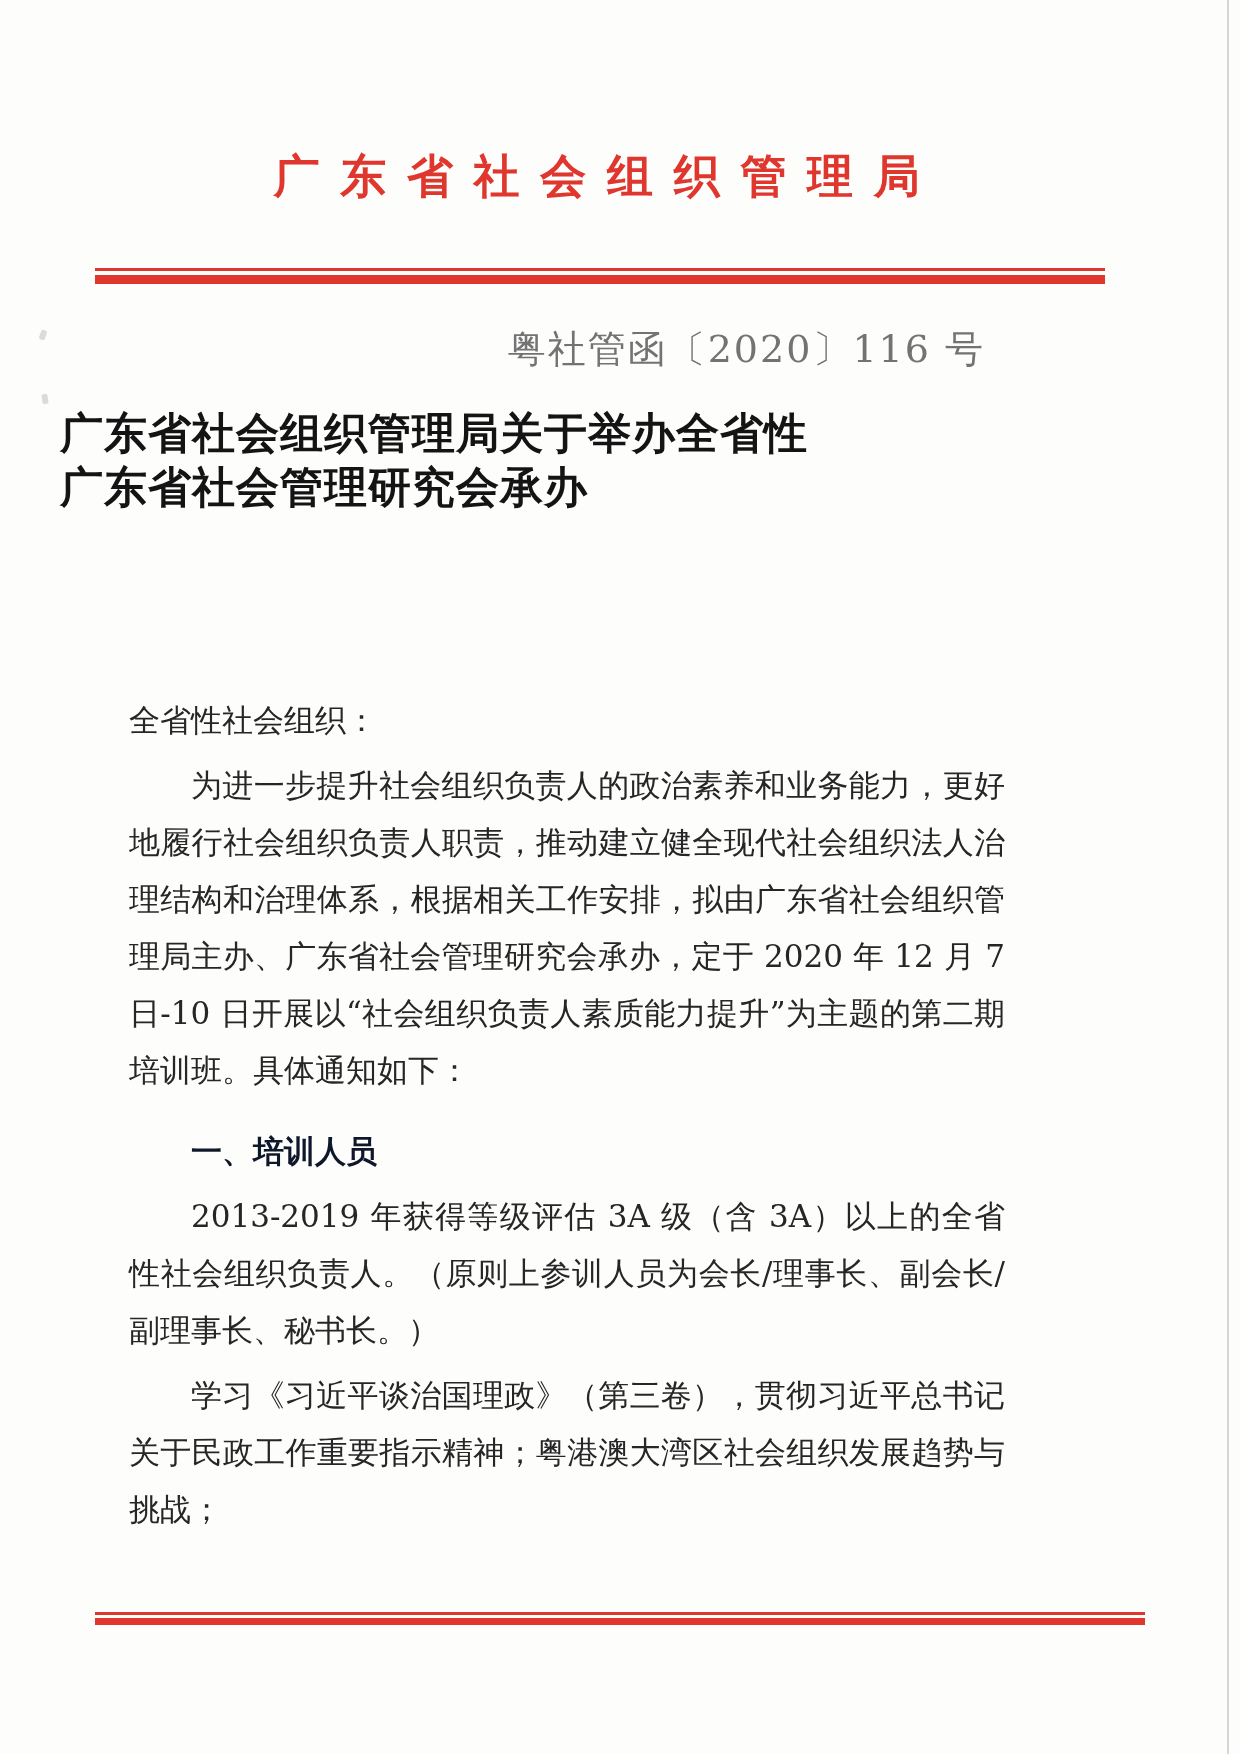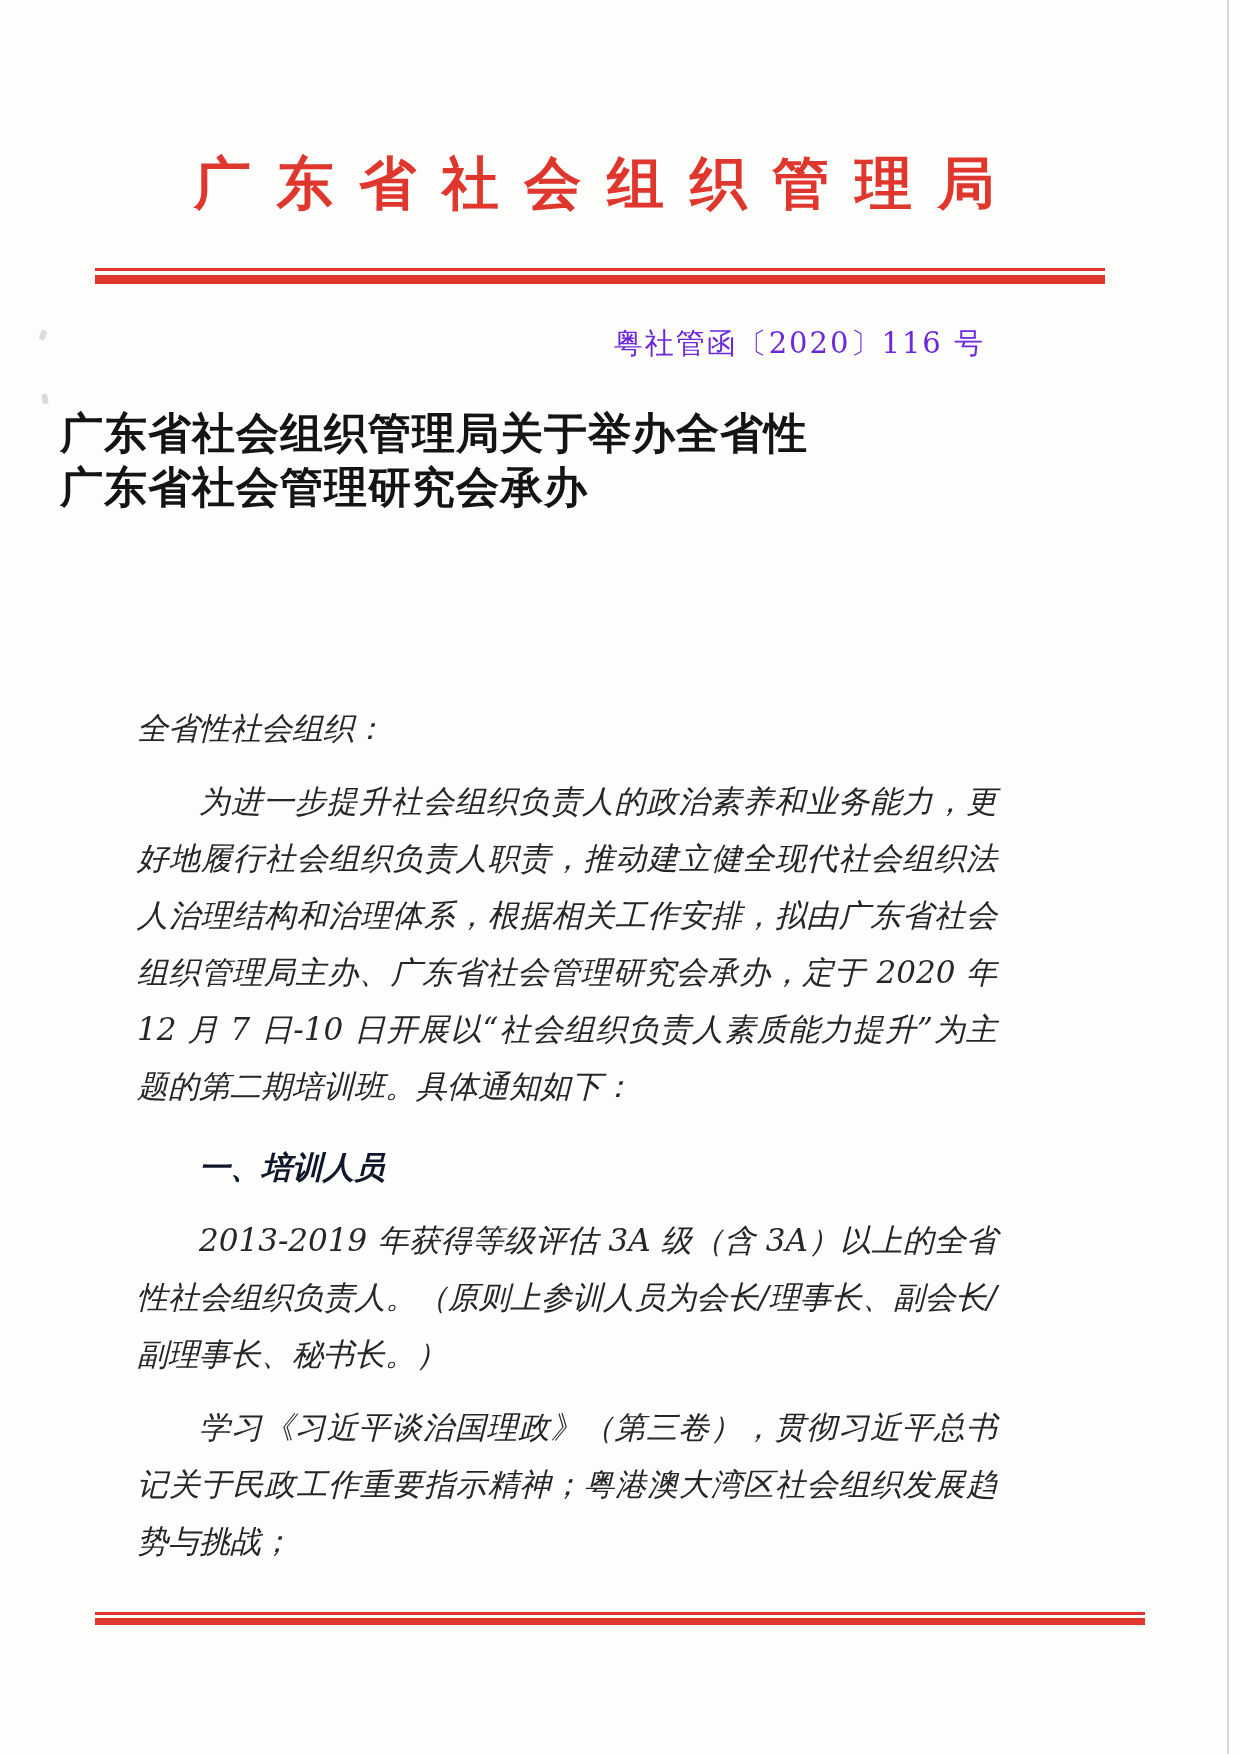--- a/index.html
+++ b/index.html
@@ -9,57 +9,57 @@
     margin:0 auto;
     background:#fdfdfc;
     overflow:hidden;
     font-family:"DejaVu Serif","Liberation Serif",serif;
   }
   
   .letterhead{
     position:absolute;top:146px;left:0;width:100%;
     text-align:center;
     color:#df372d;
-    font-size:57px;
+    font-size:46px;
     font-weight:bold;
     letter-spacing:0.45em;
     padding-right:26px;
     box-sizing:border-box;
     white-space:nowrap;
   }
   .red-rule{position:absolute;left:95px;right:135px;}
   .red-rule .thin{height:3px;background:#df372d;}
   .red-rule .gap{height:4px;background:transparent;}
   .red-rule .thick{height:9px;background:#df372d;}
   .rule-top{top:268px;}
   .rule-bottom{top:1612px;right:95px;}
   .rule-bottom .gap{height:3px;}
   .rule-bottom .thick{height:7px;}
   
   .doc-number{
     position:absolute;top:324px;right:255px;
-    font-size:29px;color:#6d28d9;
+    font-size:38px;color:#737373;
     letter-spacing:2px;
     white-space:nowrap;
   }
   
   .doc-title{
     position:absolute;top:406px;left:60px;width:1000px;
     font-size:43px;line-height:54px;
     font-weight:bold;color:#141414;
     letter-spacing:1px;
   }
   
   .body-text{
     position:absolute;top:684px;left:121px;width:892px;
     font-size:31px;line-height:57px;
     color:#262626;
     text-align:justify;
   }
-  .body-text p{margin:16px;font-style:italic;}
+  .body-text p{margin:8px;}
   .para{text-indent:2em;}
   .heading{
     text-indent:2em;
     margin-top:24px !important;
     font-family:"DejaVu Sans","Liberation Sans",sans-serif;
     font-weight:bold;
     color:#0f172a;
   }
   
   .edge-shadow{

